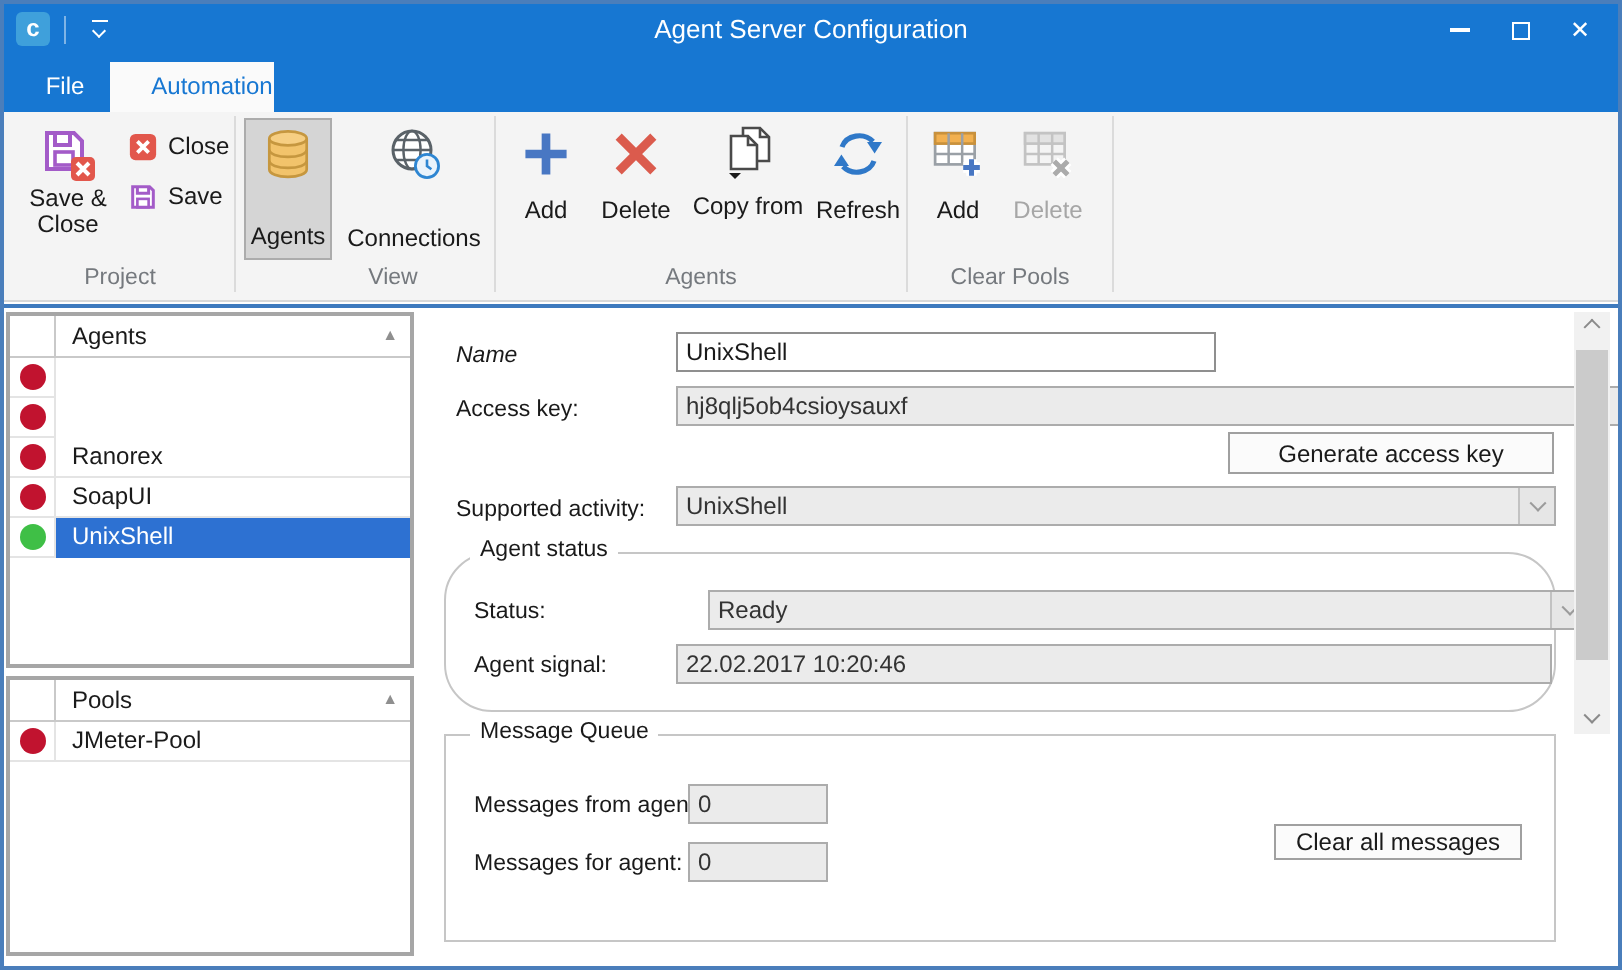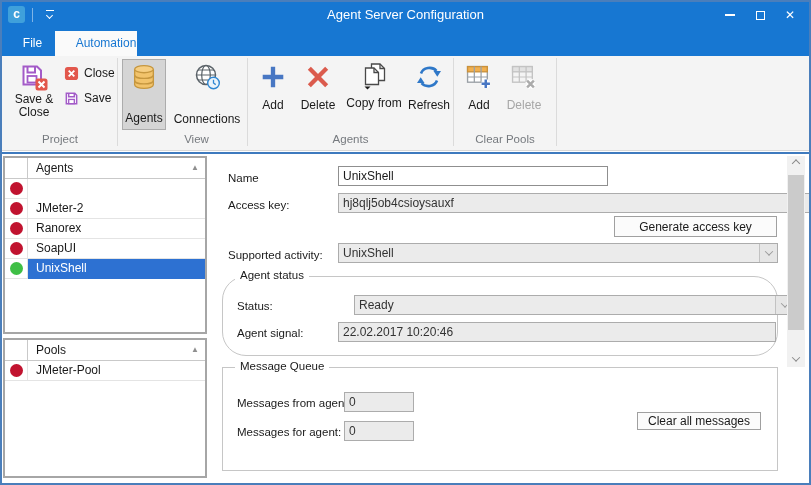--- a/index.html
+++ b/index.html
@@ -236,21 +236,20 @@
   </div>
   <div class="lrow">
     <span class="sc">
         <span class="dot red"></span>
       </span>
   </div>
   <div class="lrow">
     <span class="sc">
         <span class="dot red"></span>
       </span>
-    <span class="nm">JMeter-2</span>
   </div>
   <div class="lrow">
     <span class="sc">
         <span class="dot red"></span>
       </span>
     <span class="nm">Ranorex</span>
   </div>
   <div class="lrow">
     <span class="sc">
         <span class="dot red"></span>
@@ -272,21 +271,21 @@
     <span class="sort">▲</span>
   </div>
   <div class="lrow">
     <span class="sc">
         <span class="dot red"></span>
       </span>
     <span class="nm">JMeter-Pool</span>
   </div>
 </div>
 
-<span class="flabel" style="left:228px; top:172px;">Name</span>
+<span class="flabel" style="left:228px; top:172px;font-style:italic;">Name</span>
 <input class="tbox enabled" style="left: 338px; top: 166px; width: 270px; height: 20px;" value="UnixShell">
 
 <span class="flabel" style="left:228px; top:199px;">Access key:</span>
 <input class="tbox" style="left: 338px; top: 193px; width: 493px; height: 20px;" readonly="" value="hj8qlj5ob4csioysauxf">
 
 <button class="btn" style="left:614px; top:216px; width:163px; height:21px;">Generate access key</button>
 
 <span class="flabel" style="left:228px; top:249px;">Supported activity:</span>
 <div class="combo" style="left:338px; top:243px; width:440px; height:20px;">
   <span class="cval">UnixShell</span>

